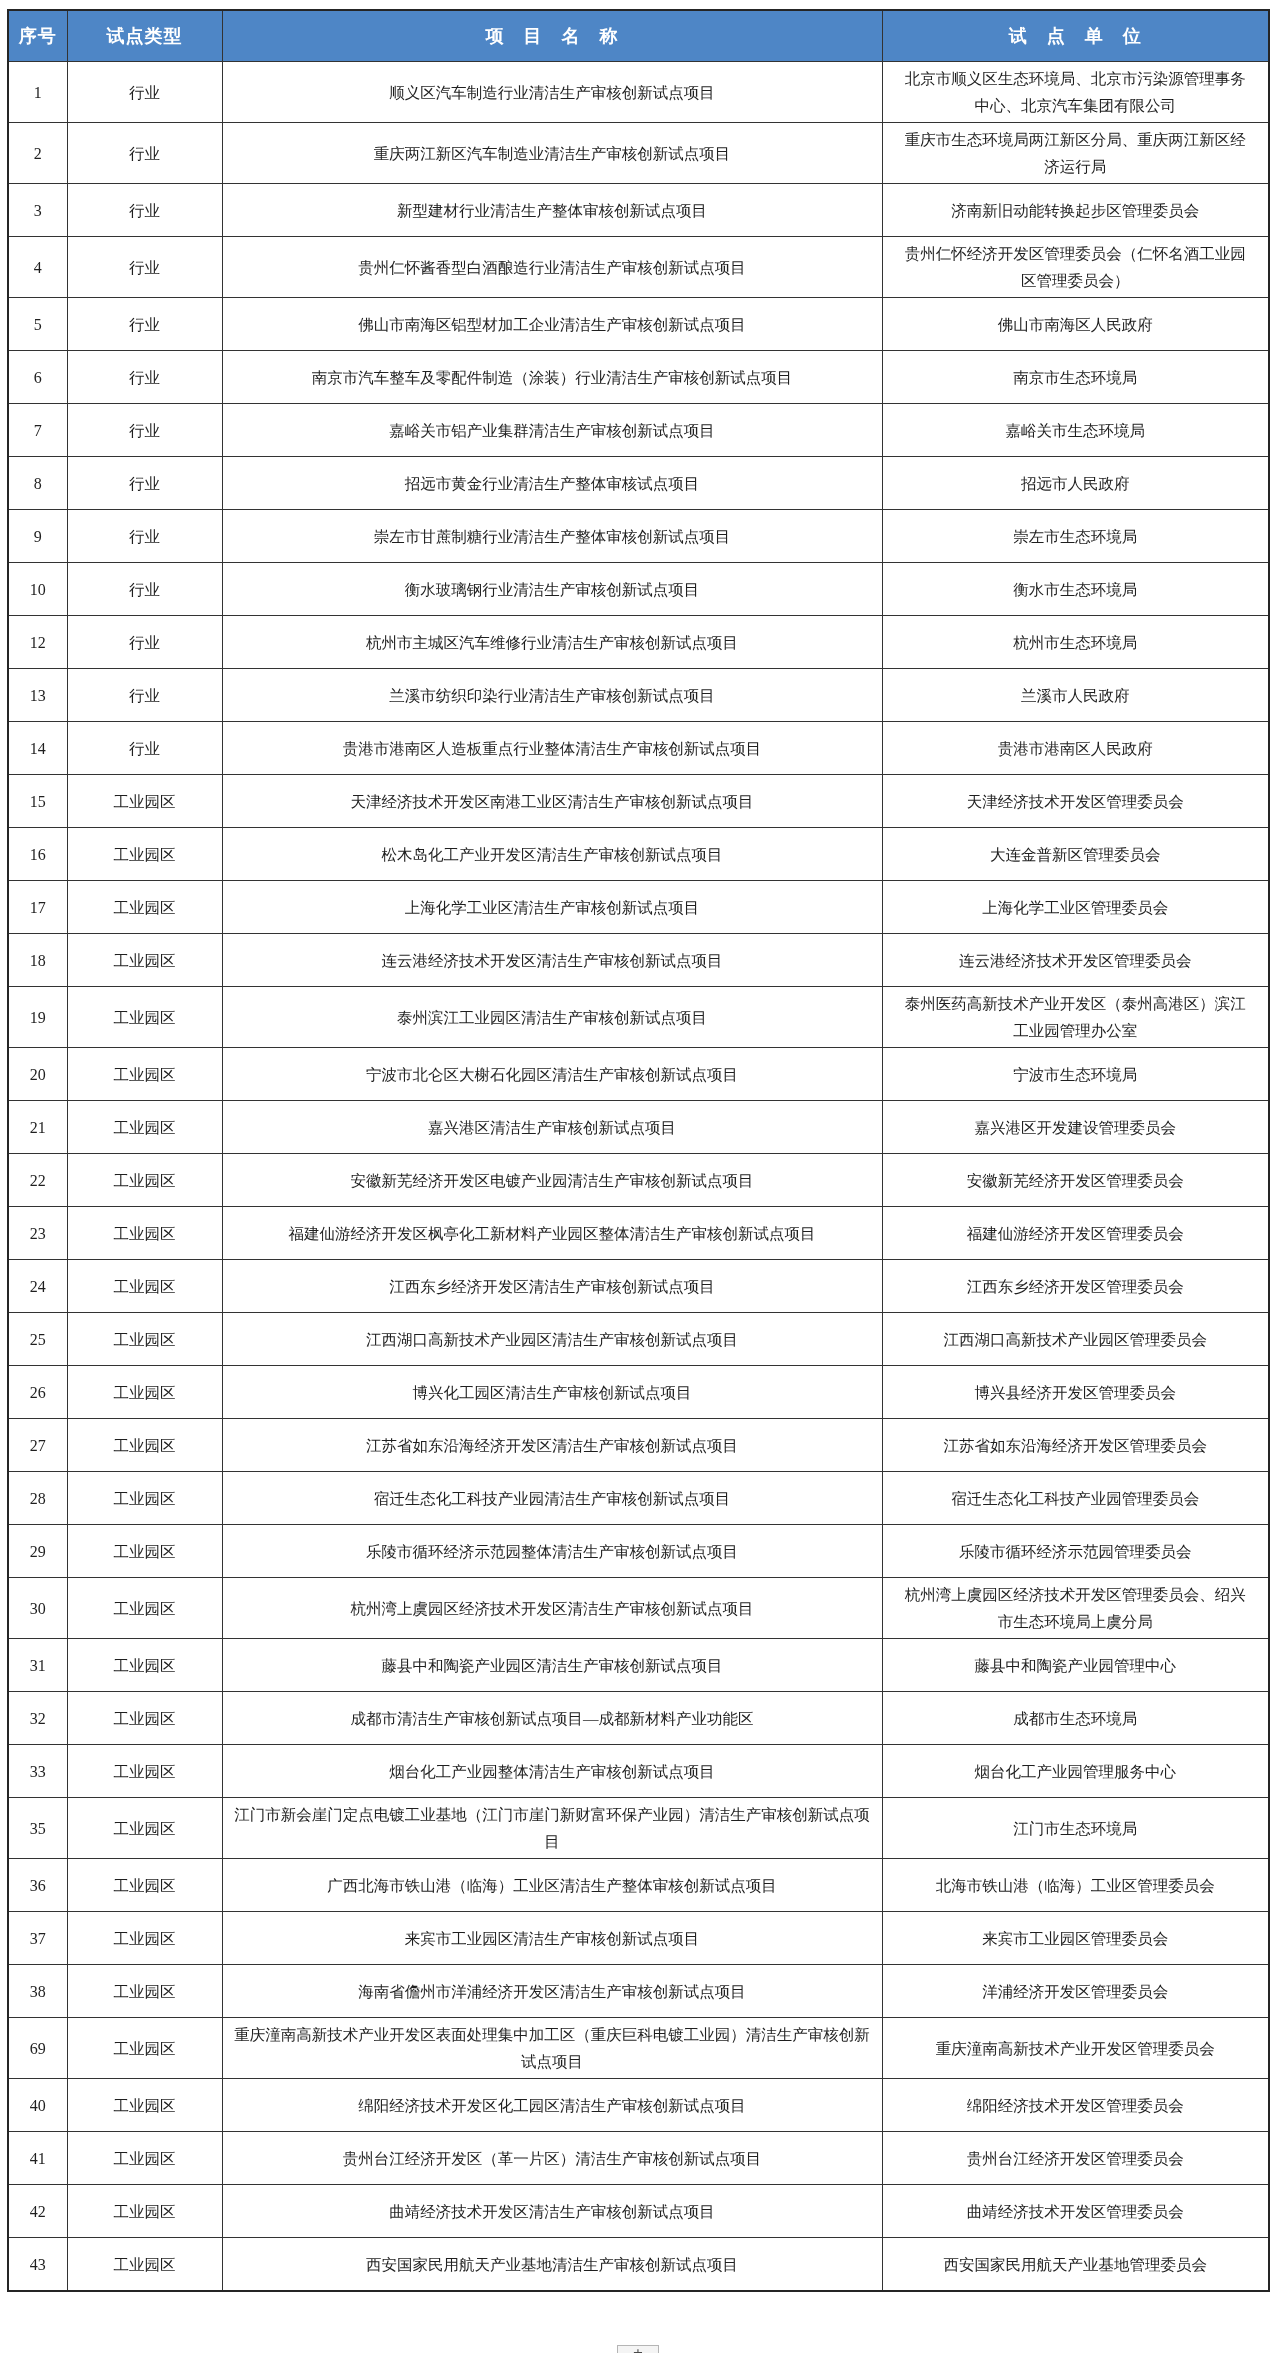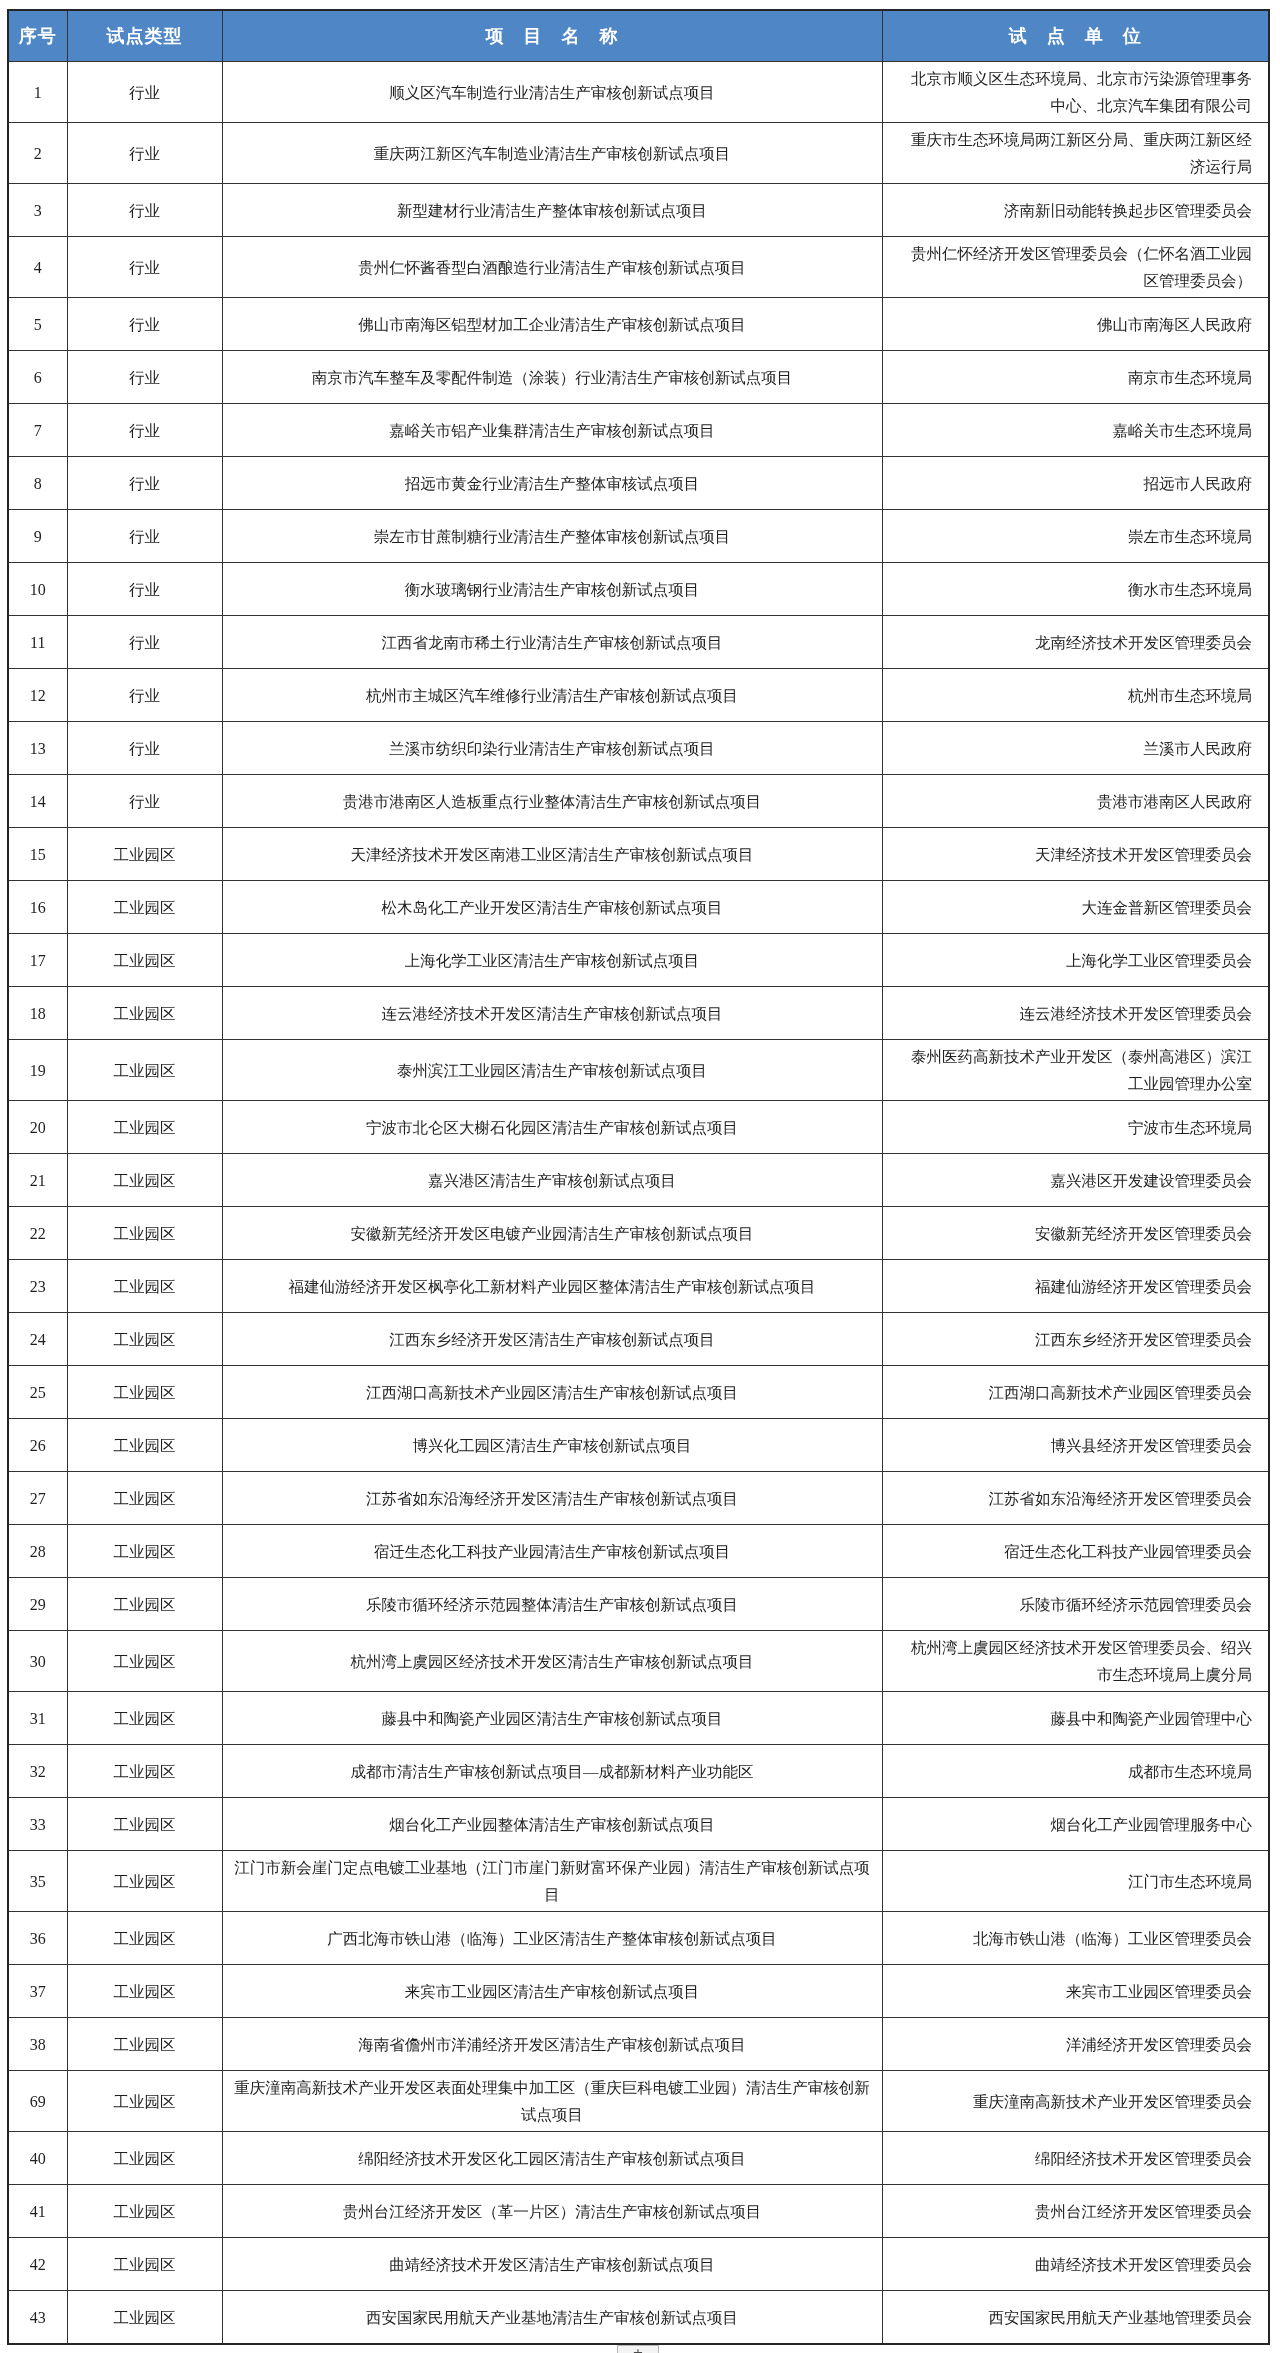--- a/index.html
+++ b/index.html
@@ -22,21 +22,21 @@
     height:50px;text-align:center;padding:0 4px;
   }
   td{
     height:46px;text-align:center;vertical-align:middle;
     font-size:15.5px;color:#1f1f1f;line-height:27px;
     padding:3px 8px;
   }
   td.no-cell{font-size:16px;}
   td.type-cell{font-size:15.5px;text-align:center;}
   td.project-cell{padding:3px 10px;}
-  td.unit-cell{padding:3px 16px;text-align:right;}
+  td.unit-cell{padding:3px 16px;}
   .plus-btn{
     position:absolute;left:617px;top:2345px;width:42px;height:20px;
     background:#f4f4f4;border:1px solid #b5b5b5;box-sizing:border-box;
     display:flex;align-items:flex-start;justify-content:center;
     color:#4a4a4a;font-family:"DejaVu Sans",sans-serif;font-size:13px;line-height:14px;
     cursor:pointer;
   }
 </style>
 </head>
 <body>
@@ -113,26 +113,20 @@
     <td class="project-cell">崇左市甘蔗制糖行业清洁生产整体审核创新试点项目</td>
     <td class="unit-cell">崇左市生态环境局</td>
   </tr>
         <tr>
     <td class="no-cell">10</td>
     <td class="type-cell">行业</td>
     <td class="project-cell">衡水玻璃钢行业清洁生产审核创新试点项目</td>
     <td class="unit-cell">衡水市生态环境局</td>
   </tr>
         <tr>
-    <td class="no-cell">11</td>
-    <td class="type-cell">行业</td>
-    <td class="project-cell">江西省龙南市稀土行业清洁生产审核创新试点项目</td>
-    <td class="unit-cell">龙南经济技术开发区管理委员会</td>
-  </tr>
-        <tr>
     <td class="no-cell">12</td>
     <td class="type-cell">行业</td>
     <td class="project-cell">杭州市主城区汽车维修行业清洁生产审核创新试点项目</td>
     <td class="unit-cell">杭州市生态环境局</td>
   </tr>
         <tr>
     <td class="no-cell">13</td>
     <td class="type-cell">行业</td>
     <td class="project-cell">兰溪市纺织印染行业清洁生产审核创新试点项目</td>
     <td class="unit-cell">兰溪市人民政府</td>

